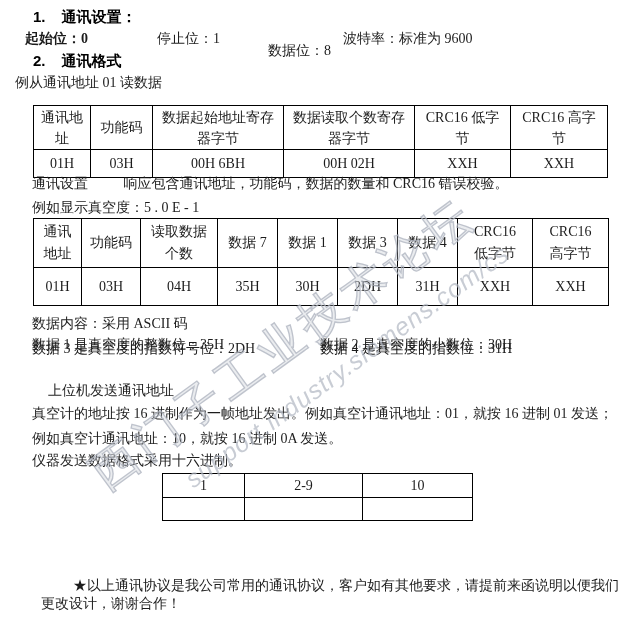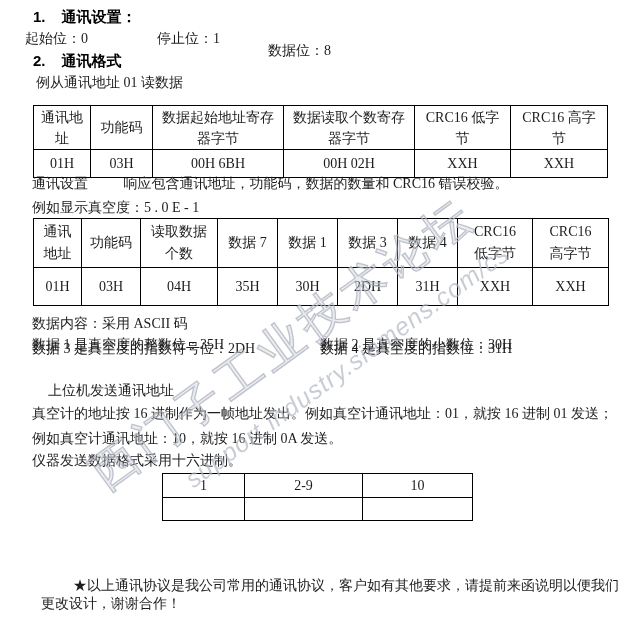--- a/index.html
+++ b/index.html
@@ -40,30 +40,31 @@
     <div class="wm-en">support.industry.siemens.com/cs</div>
   </div>
 
   <div class="content">
 
     <div class="abs heading" style="left:33px;top:8px;">
       <span class="num">1.</span><span class="ttl">通讯设置：</span>
     </div>
 
     <div class="abs" style="left:0;top:30px;width:634px;height:20px;">
-      <span class="abs" style="left:25px;top:0;">起始位：0</span>
+      <span class="abs" style="left:25px;top:0;font-weight:bold;">起始位：0</span>
       <span class="abs" style="left:157px;top:0;">停止位：1</span>
       <span class="abs" style="left:268px;top:12px;">数据位：8</span>
+      <span class="abs" style="left:343px;top:0;">波特率：标准为 9600</span>
     </div>
 
     <div class="abs heading" style="left:33px;top:52px;">
       <span class="num">2.</span><span class="ttl">通讯格式</span>
     </div>
 
-    <div class="abs" style="left:36px;top:74px;">例从通讯地址 01 读数据</div>
+    <div class="abs" style="left:15px;top:74px;">例从通讯地址 01 读数据</div>
 
     <table class="t1" style="left:33px;top:105px;width:574px;">
       <colgroup>
         <col style="width:57px">
           <col style="width:62px">
           <col style="width:131px">
         <col style="width:131px">
           <col style="width:96px">
           <col style="width:97px">
       </colgroup>

